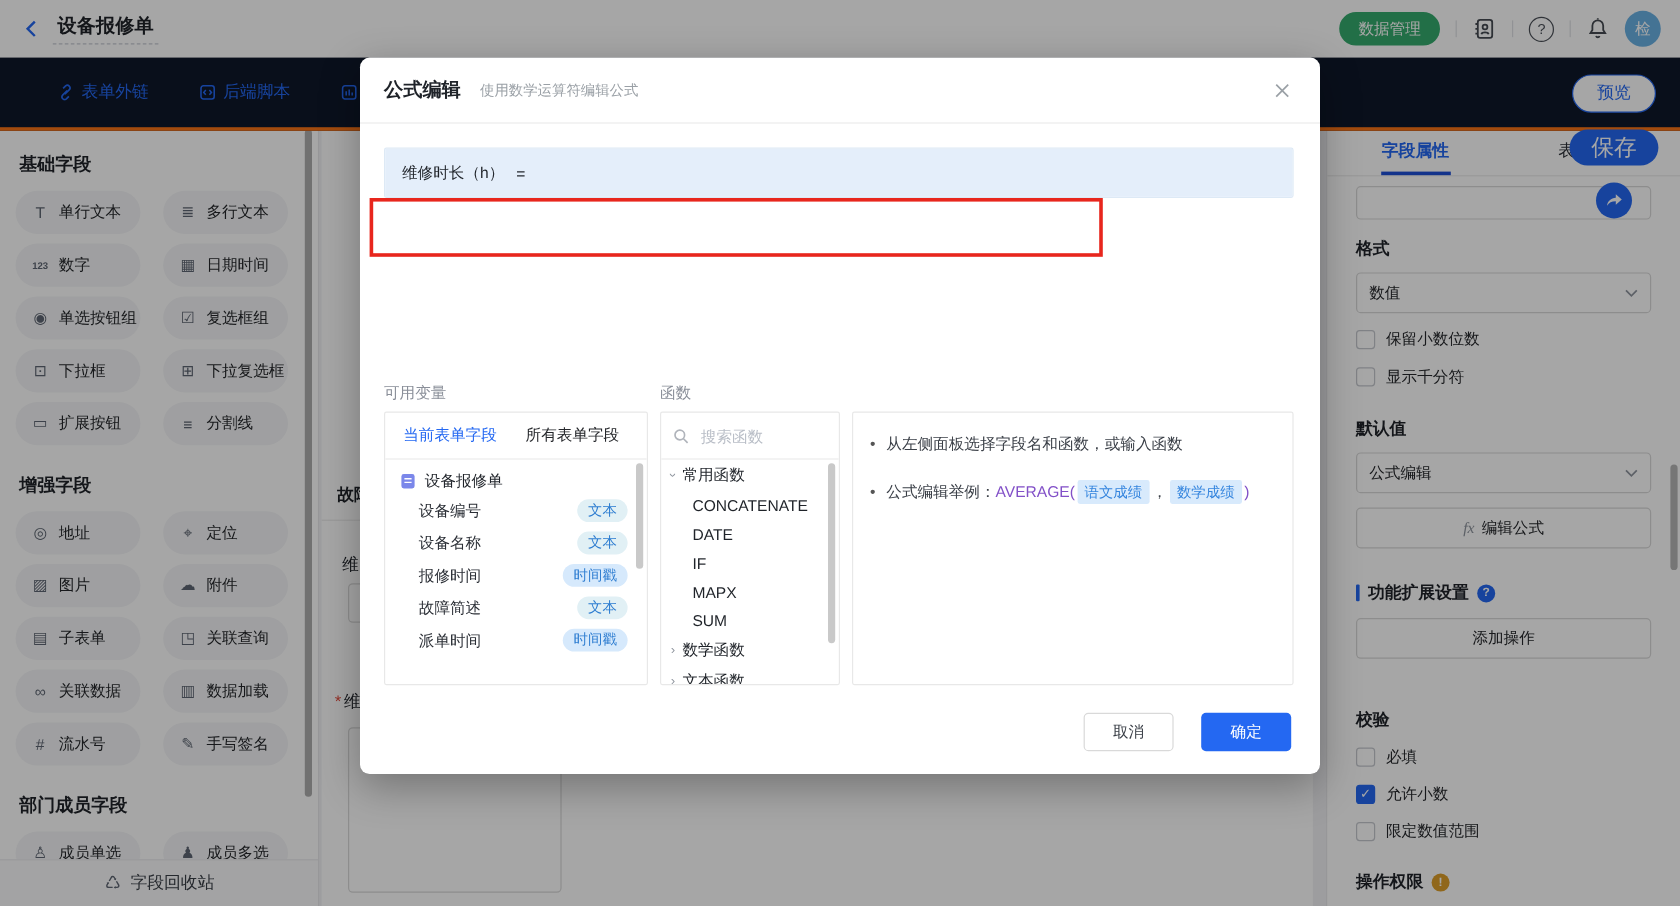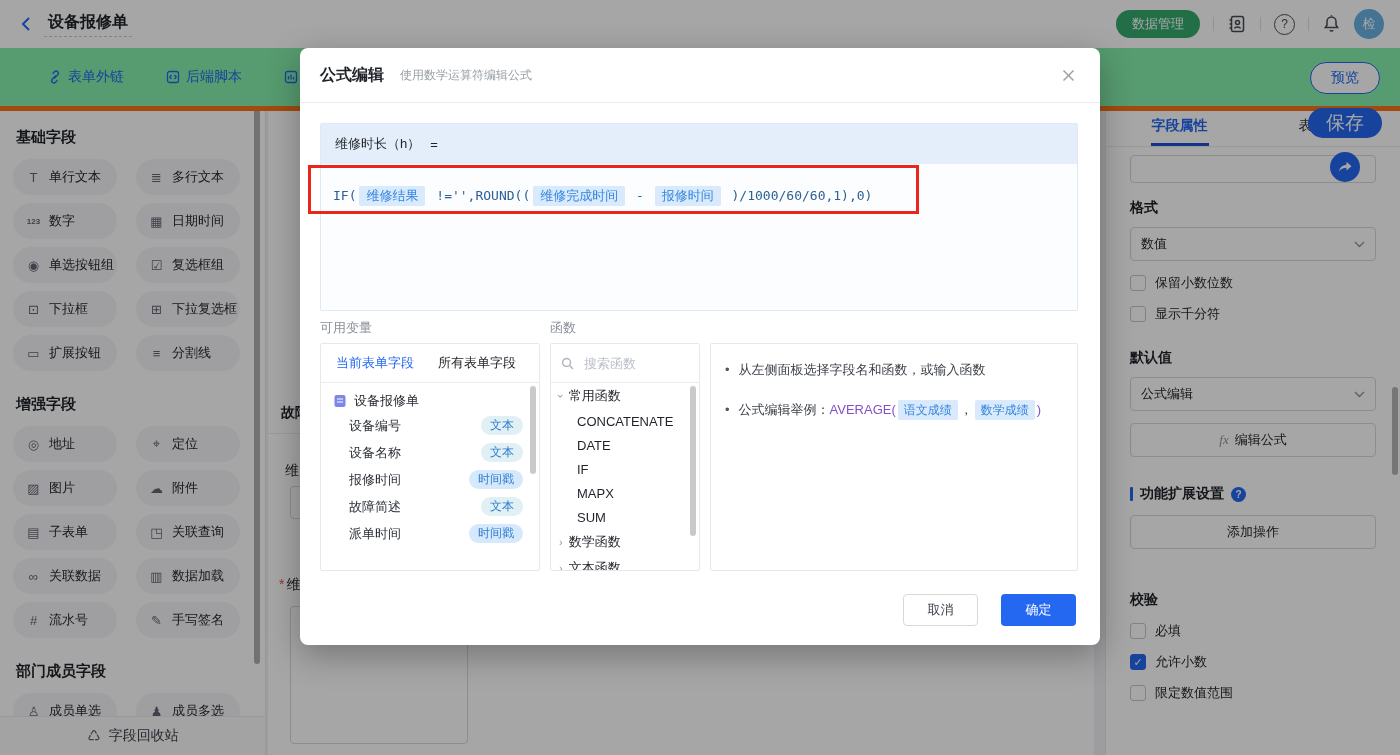--- a/index.html
+++ b/index.html
@@ -14,21 +14,21 @@
   .tb-tabs{position:absolute;left:50%;transform:translateX(-50%);display:flex;gap:62px;font-size:15px;color:#2a2e36;}
   .tb-tab{cursor:pointer;}
   .tb-tab.active{color:#2468f2;}
   .tb-right{position:absolute;right:16px;display:flex;align-items:center;gap:13px;}
   .pill-green{height:28px;padding:0 16px;border-radius:14px;background:#35ab6d;color:#fff;font-size:13px;display:flex;align-items:center;}
   .vdiv{width:1px;height:14px;background:#dfe1e5;}
   .circ-help{width:19px;height:19px;border:1.5px solid #4a4f57;border-radius:50%;color:#4a4f57;font-size:12px;display:flex;align-items:center;justify-content:center;}
   .avatar{width:30px;height:30px;border-radius:50%;background:#69b1e4;color:#fff;font-size:13px;display:flex;align-items:center;justify-content:center;}
 
   
-  .toolbar{position:absolute;left:0;top:48px;width:1400px;height:58px;background:#86efac;border-bottom:5px solid #f97316;z-index:1;}
+  .toolbar{position:absolute;left:0;top:48px;width:1400px;height:58px;background:#0f172a;border-bottom:3px solid #f97316;z-index:1;}
   .tool-links{position:absolute;left:48px;top:0;height:58px;display:flex;align-items:center;gap:42px;}
   .tool-link{display:flex;align-items:center;gap:6px;font-size:14px;color:#2468f2;cursor:pointer;}
   .tool-actions{position:absolute;right:18px;top:14px;display:flex;align-items:center;gap:14px;flex-direction:column;}
   .btn-outline{height:30px;padding:0 20px;border:1px solid #2468f2;border-radius:16px;color:#2468f2;font-size:14px;background:#fff;display:flex;align-items:center;}
   .btn-primary-pill{height:30px;padding:0 18px;border-radius:16px;background:#2468f2;color:#fff;font-size:19px;display:flex;align-items:center;}
   .btn-share{width:30px;height:30px;border-radius:50%;background:#2468f2;display:flex;align-items:center;justify-content:center;}
 
   
   .sidebar{position:absolute;left:0;top:106px;width:266px;height:649px;background:#fff;border-right:1px solid #e8e9eb;overflow:hidden;padding:14px 12px 0 13px;box-sizing:border-box;}
   .sec-title{font-size:15px;font-weight:700;color:#1f2329;margin:8px 0 12px 3px;}
@@ -386,20 +386,24 @@
           <span>必填</span>
         </div>
       <div class="cb-row">
           <span class="cb checked"></span>
           <span>允许小数</span>
         </div>
       <div class="cb-row">
           <span class="cb"></span>
           <span>限定数值范围</span>
         </div>
+      <div class="ext-head" style="margin-top:24px">
+        <span>操作权限</span>
+        <span class="wmark">!</span>
+      </div>
       
     </div>
     <div class="rb-scroll"></div>
   </div>
 
   <div class="overlay"></div>
 
   <div class="modal">
     <div class="m-head">
       <span class="m-title">公式编辑</span>
@@ -409,23 +413,20 @@
       <svg width="15" height="15" viewBox="0 0 15 15">
           <line x1="2.5" y1="2.5" x2="12.5" y2="12.5" stroke="#9aa0a6" stroke-width="1.4"></line>
           <line x1="12.5" y1="2.5" x2="2.5" y2="12.5" stroke="#9aa0a6" stroke-width="1.4"></line>
         </svg>
     </span>
 
     <div class="fx-box">
       <div class="fx-head">
         <span>维修时长（h）</span>
         <span>=</span>
-      </div>
-      <div class="fx-body">
-        <span>IF(</span><span class="tok">维修结果</span><span> !='',ROUND((</span><span class="tok">维修完成时间</span><span> - </span><span class="tok">报修时间</span><span> )/1000/60/60,1),0)</span>
       </div>
     </div>
     <div class="annotation"></div>
 
     <div class="pane-label" style="left:20px">可用变量</div>
     <div class="pane-label" style="left:250px">函数</div>
 
     <div class="pane var-pane">
       <div class="v-tabs">
         <span class="v-tab1">当前表单字段</span>

